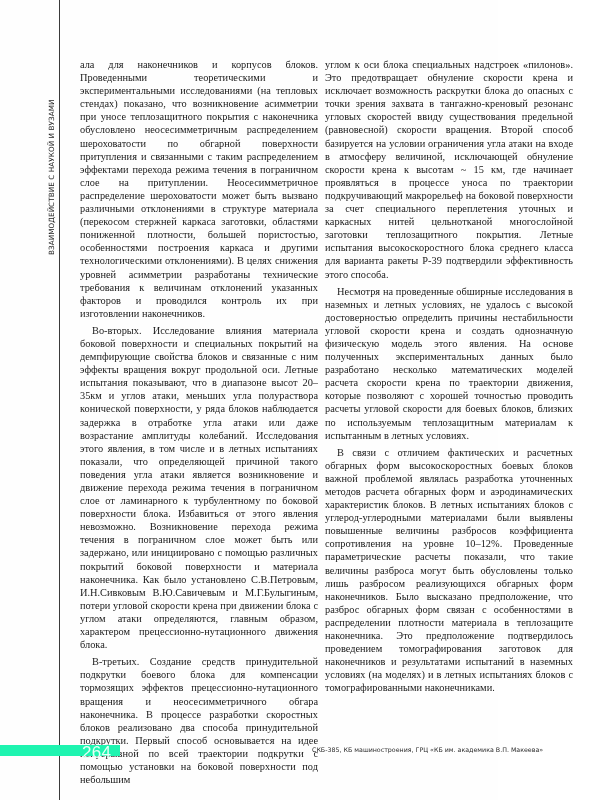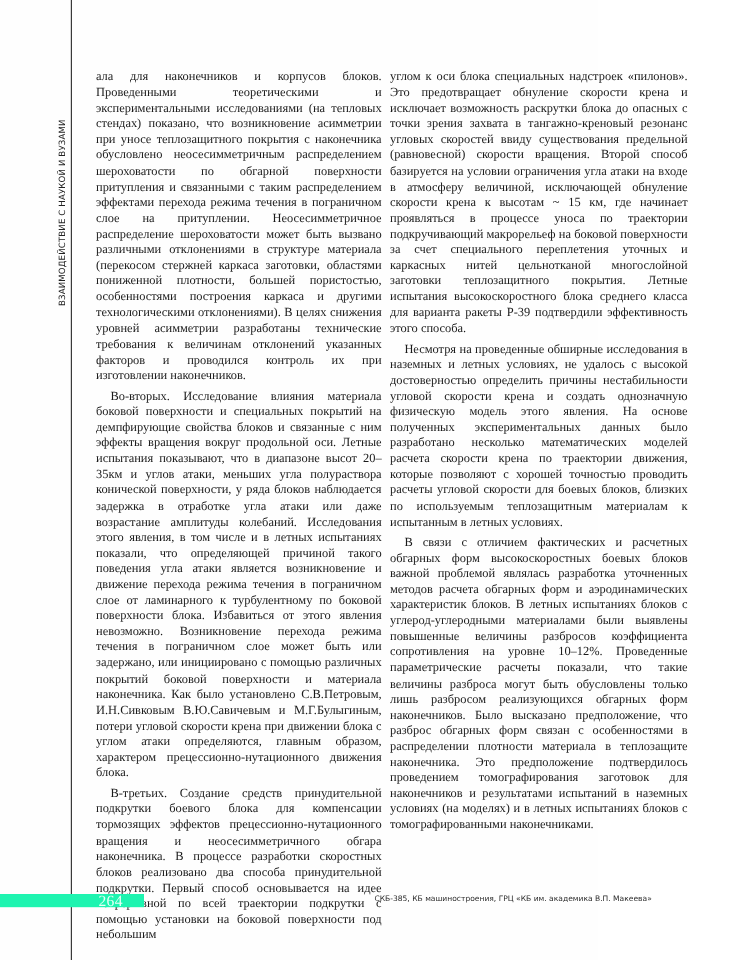--- a/index.html
+++ b/index.html
@@ -72,22 +72,22 @@
       left: 0;
       top: 745px;
       width: 120px;
       height: 11px;
       background: #1ef4b0;
     }
     .pagenum {
       position: absolute;
       left: 82px;
       top: 743px;
-      font-family: Liberation Serif, serif;
-      font-size: 13px;
+      font-family: Liberation Sans, sans-serif;
+      font-size: 17px;
       color: #e8fff6;
       letter-spacing: 0.3px;
     }
     .footer {
       position: absolute;
       left: 312px;
       top: 746px;
       font-family: "DejaVu Sans", "Liberation Sans", sans-serif;
       font-size: 6.3px;
       color: #2a2a2a;

